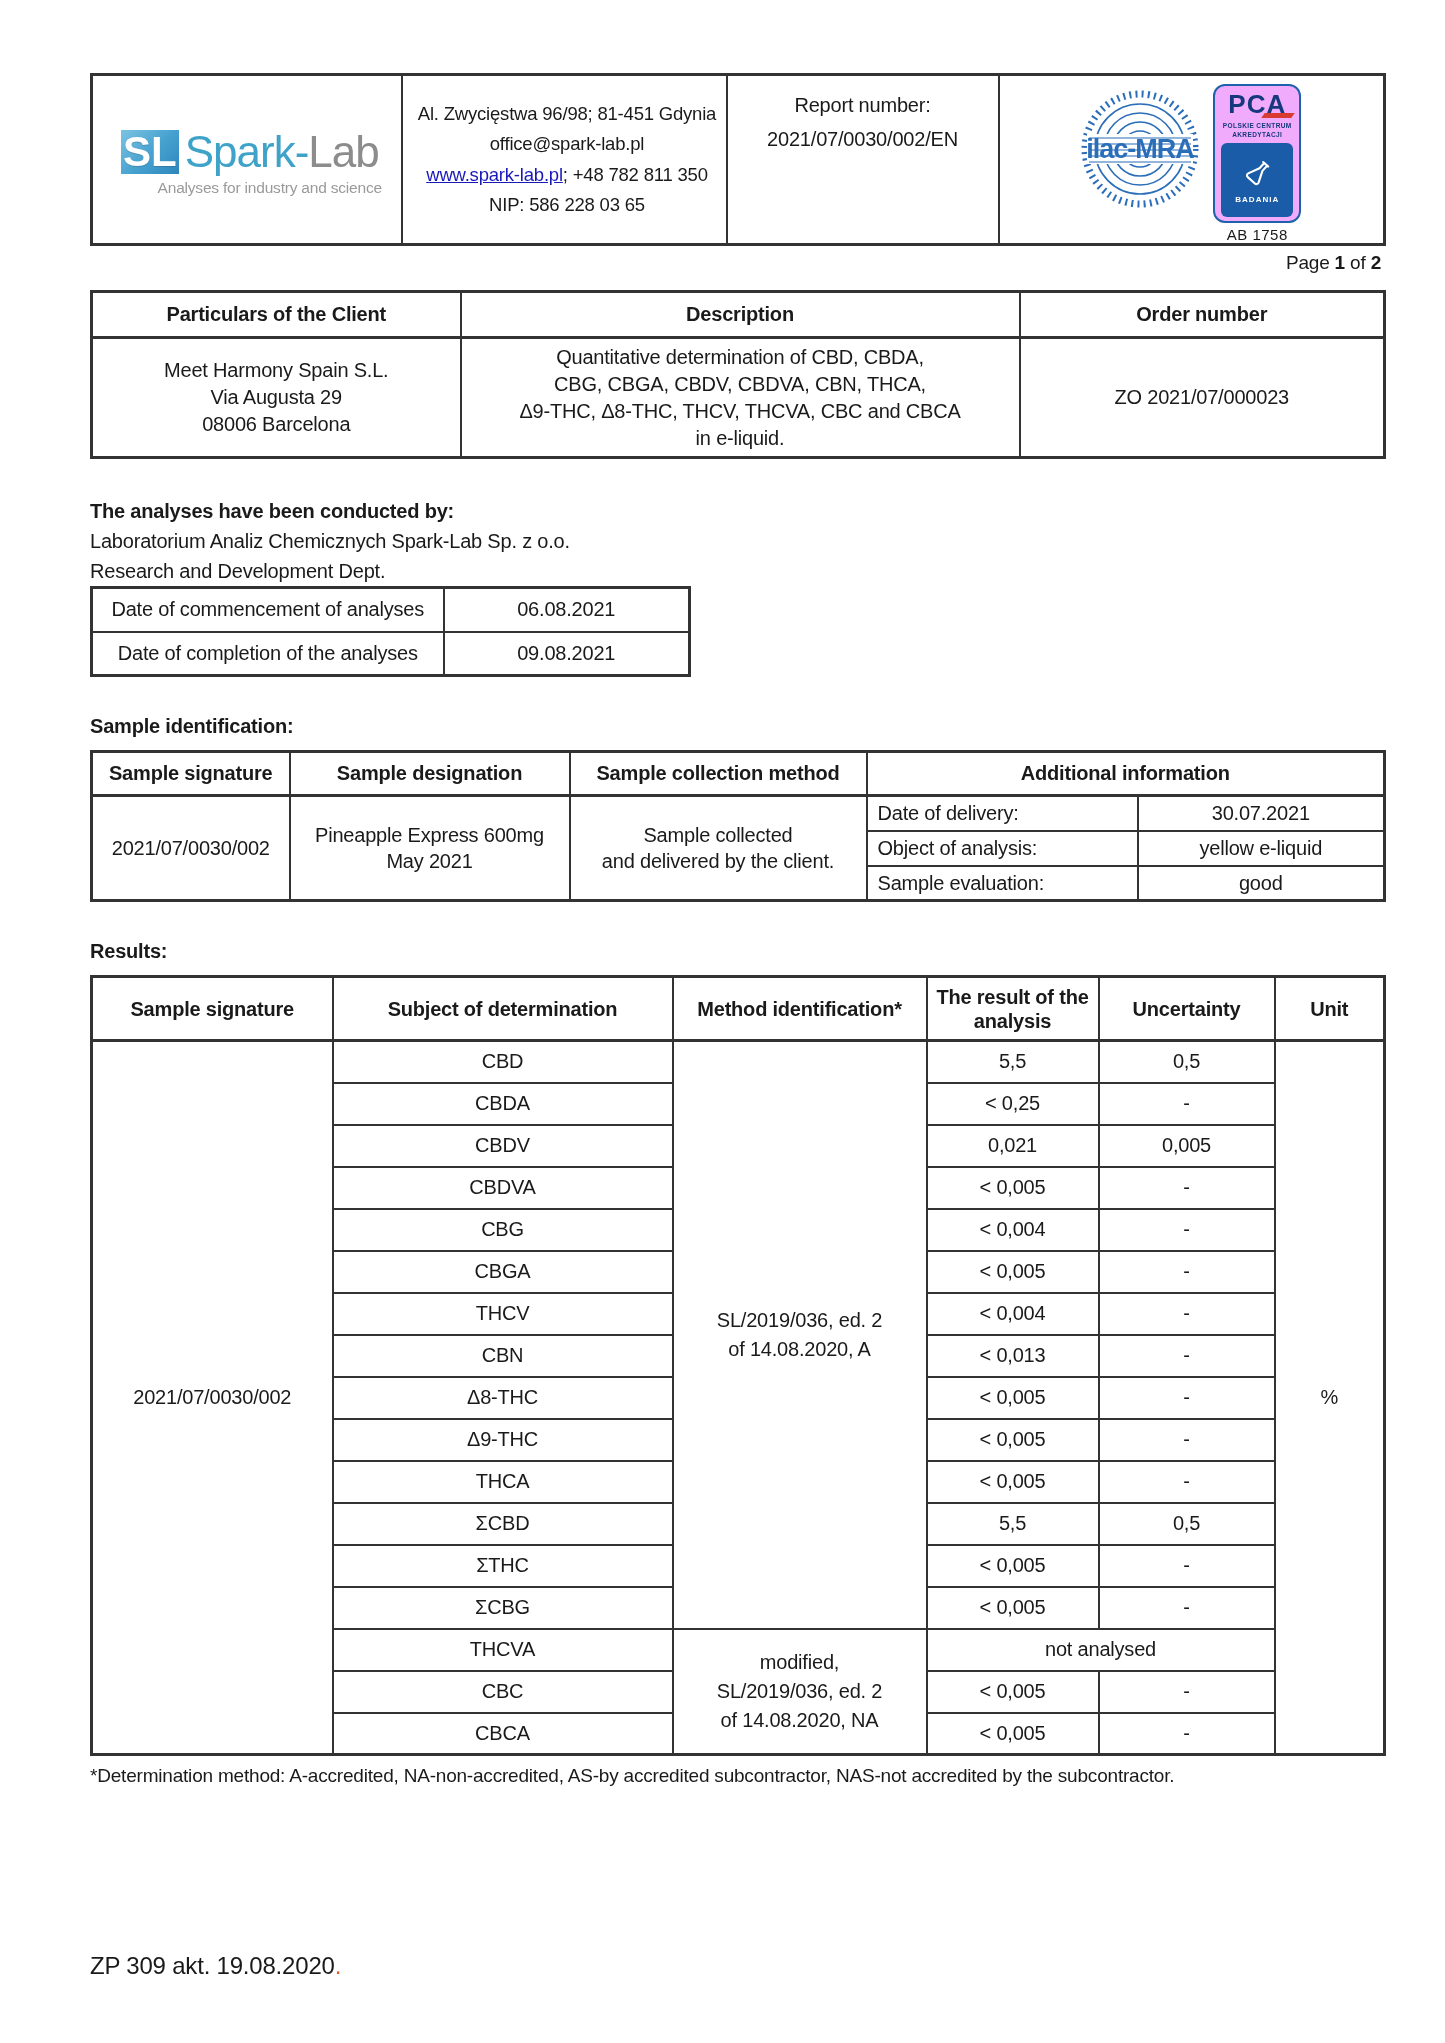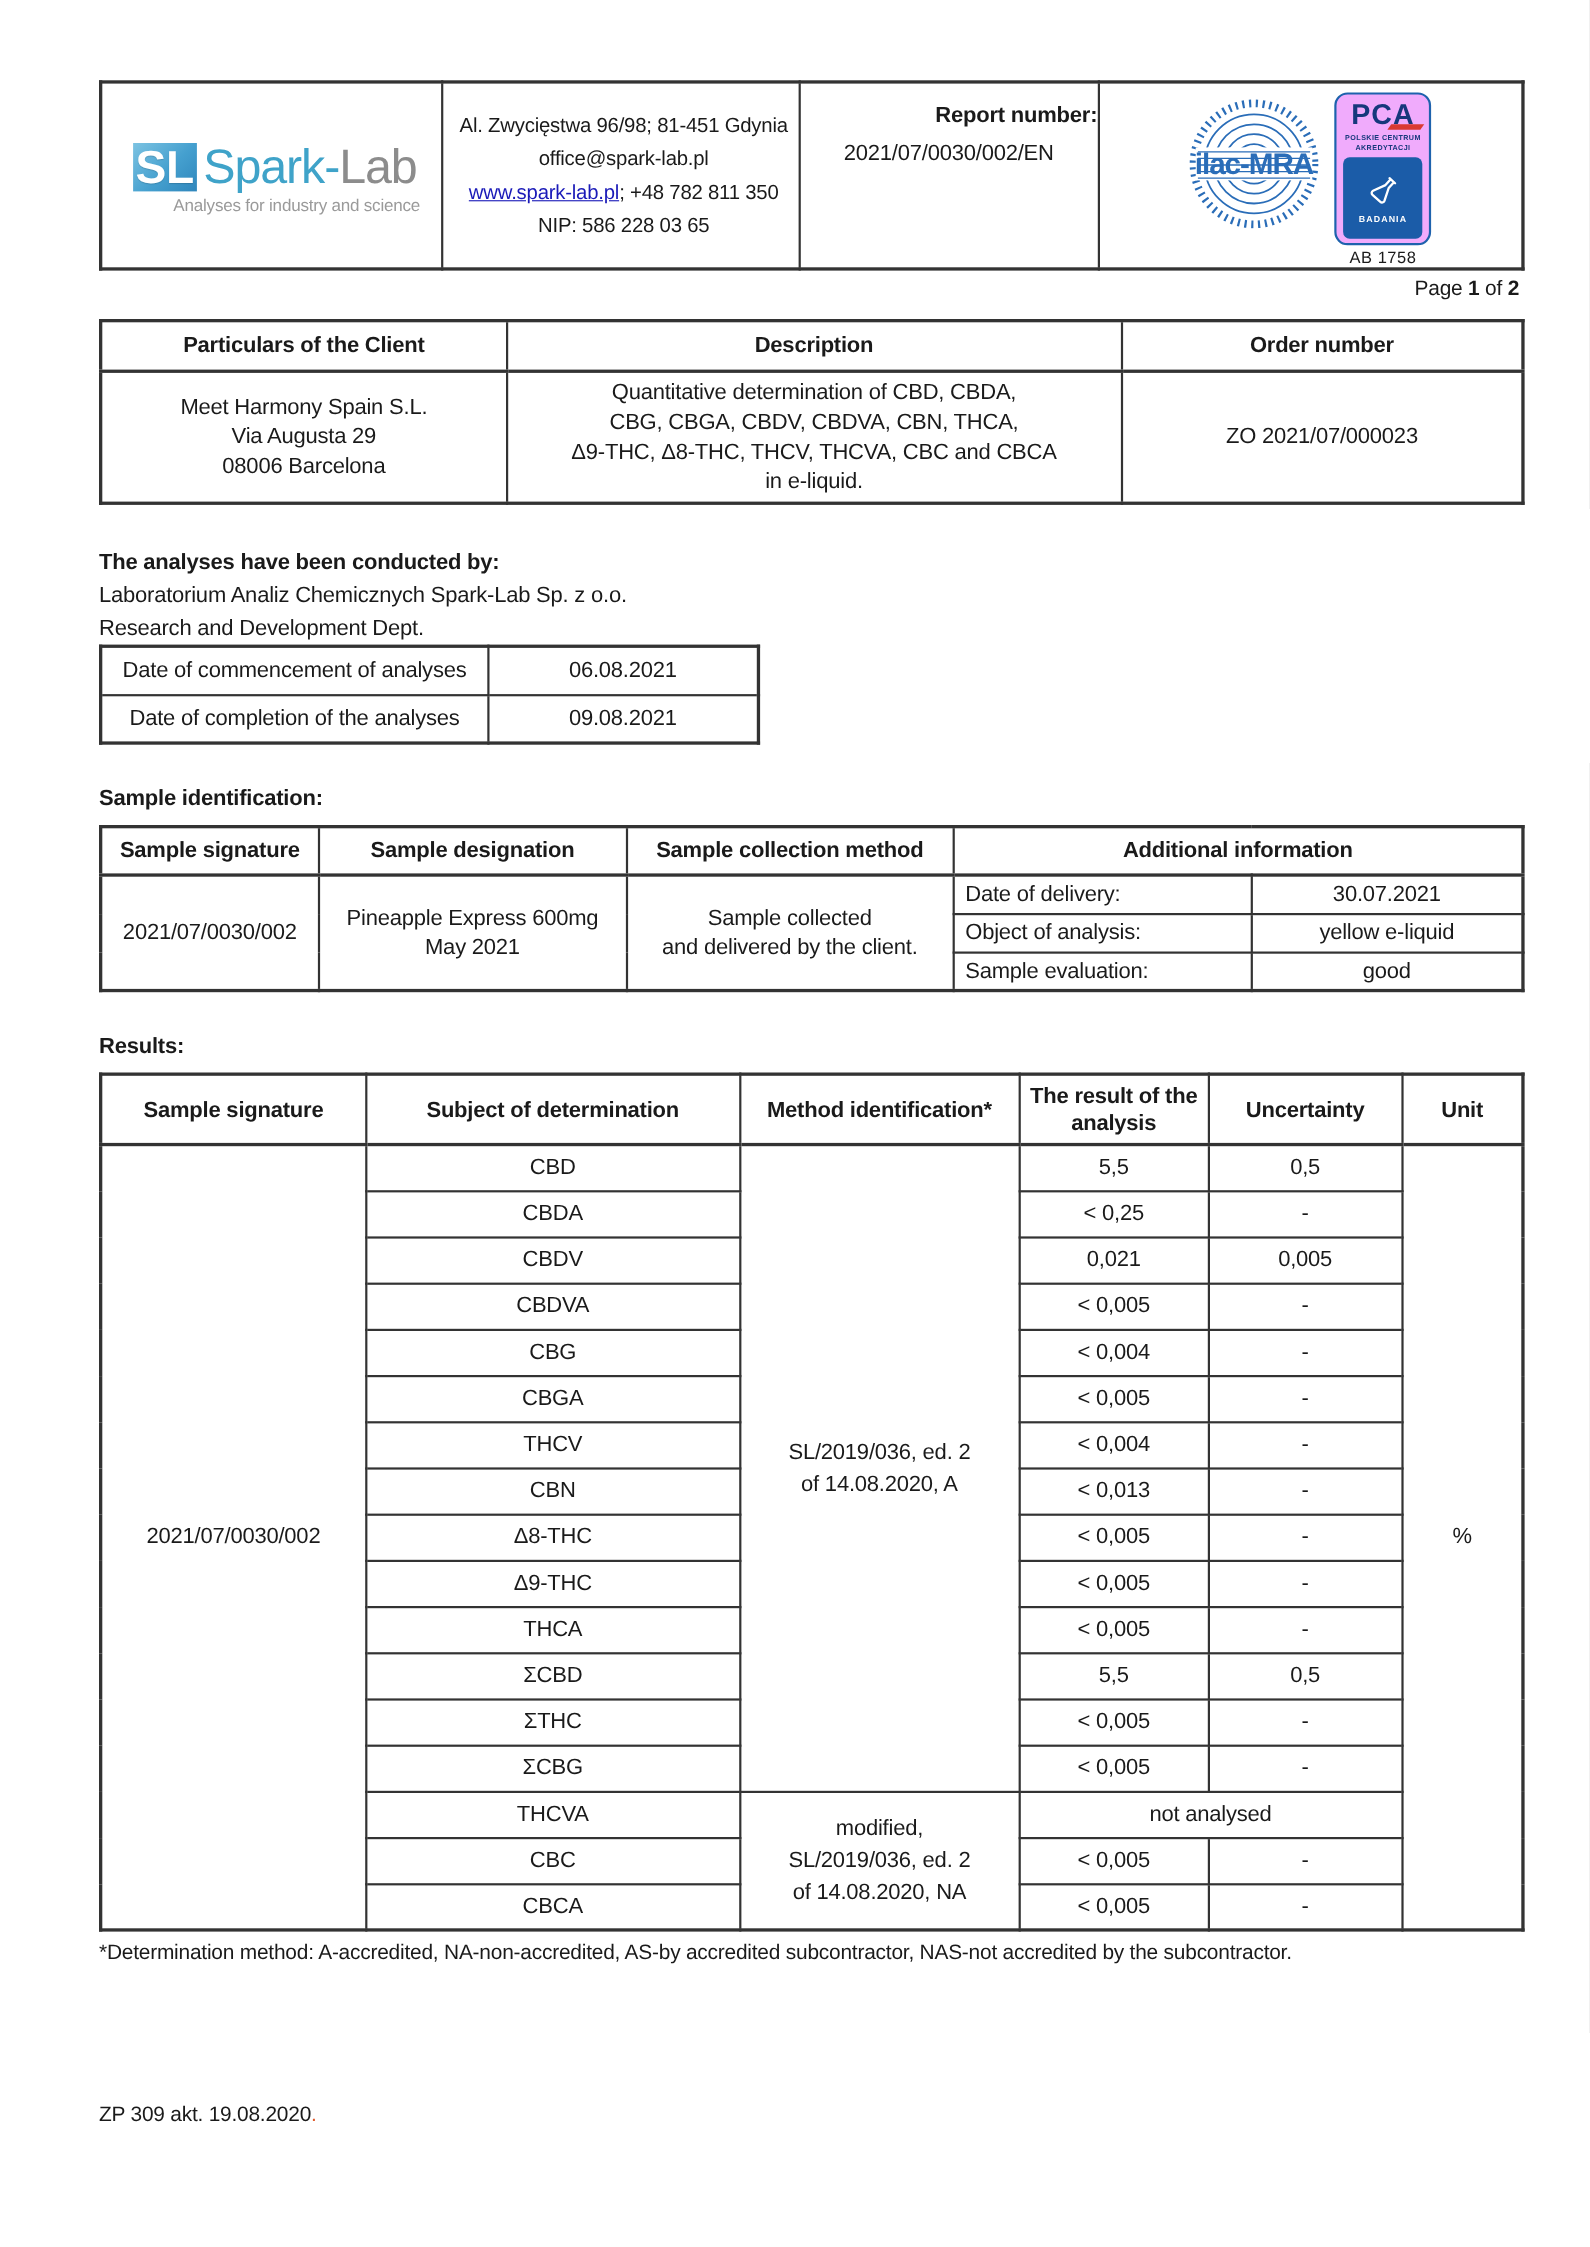--- a/index.html
+++ b/index.html
@@ -36,21 +36,21 @@
   .sl-name { font-size:44px; letter-spacing:-1px; white-space:nowrap; }
   .sl-name .blue { color:#3fa3c9; }
   .sl-name .gray { color:#8c8c8c; }
   .sl-tagline { color:#9a9a9a; font-size:15.5px; margin-top:2px; text-align:center; padding-left:40px; }
 
   .contact-cell { text-align:left !important; }
   .contact-inner { display:flex; flex-direction:column; justify-content:space-around; height:142px; padding:10px 6px 10px 12px; font-size:18.5px;text-align:center; }
   .contact-inner a { color:#1a1ab8; text-decoration:underline; }
 
   .report-cell { vertical-align:top !important; padding-top:12px !important; font-size:20px; line-height:1.7; }
-  .report-label { font-weight:bold;text-align:right; }
+  .report-label { font-weight:normal; }
 
   .accr-cell { }
   .accr-inner { display:flex; align-items:flex-start; justify-content:center; gap:14px; padding-top:8px; }
   .ilac-wrap { padding-top:6px; }
   .pca-wrap { display:flex; flex-direction:column; align-items:center; }
   .pca-badge {
     width:88px; border:2.5px solid #1e62ad; border-radius:12px; background:#f0abfc;
     padding:5px 4px 4px 4px; display:flex; flex-direction:column; align-items:center;
   }
   .pca-acronym { color:#16387c; font-size:26px; font-weight:bold; letter-spacing:1px; line-height:1; }
@@ -89,21 +89,21 @@
   .sample-table td.addl-label { text-align:left; padding-left:10px; }
 
   
   .results-table { border:3px solid #333; }
   .results-table th { height:64px; font-size:20px; line-height:1.2; border-bottom:3px solid #333; padding:0 6px; }
   .results-table td { height:42px; font-size:20px; text-align:center; vertical-align:middle; }
   .method-cell div { line-height:29px; }
 
   .footnote { font-size:19px; margin-top:9px; }
 
-  .page-footer { position:absolute; left:90px; top:1912px; font-size:19px; }
+  .page-footer { position:absolute; left:90px; top:1952px; font-size:24px; }
   .page-footer .dot { color:#e05a2b; }
 </style>
 </head>
 <body>
 
 <div class="page">
   <div class="content">
 
     <table class="header-table">
       <colgroup>

